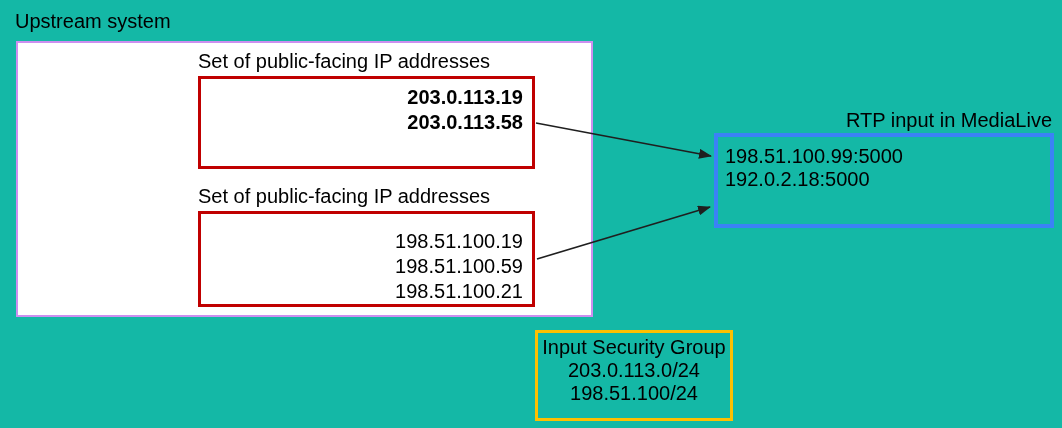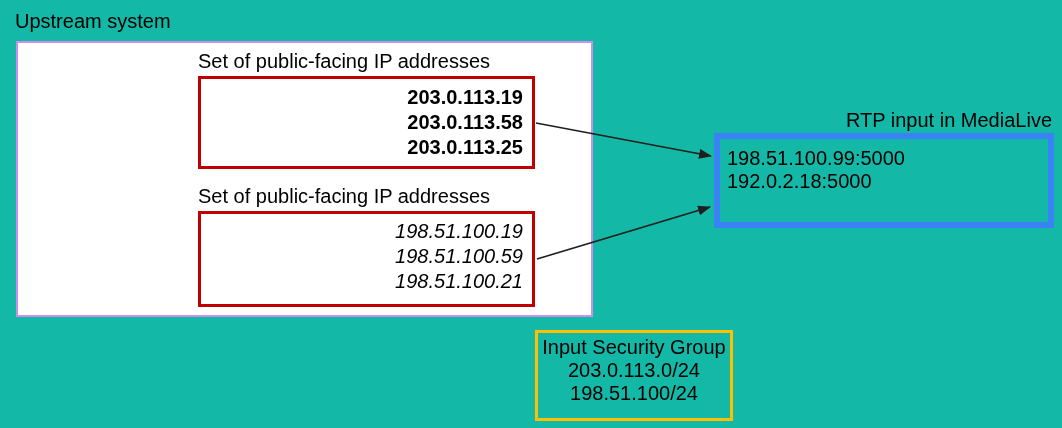--- a/index.html
+++ b/index.html
@@ -25,29 +25,29 @@
   .ipset-box-1{
     position:absolute;left:198px;top:76px;width:337px;height:93px;
     border:3px solid #c00000;box-sizing:border-box;
     text-align:right;padding:6px 9px 0 0;
     font-size:20px;line-height:25px;font-weight:bold;
   }
   .ipset-label-2{left:198px;top:184px;}
   .ipset-box-2{
     position:absolute;left:198px;top:211px;width:337px;height:96px;
     border:3px solid #c00000;box-sizing:border-box;
-    text-align:right;padding:5px 9px 0 0;
-    font-size:20px;line-height:25px;font-style:italic;
+    text-align:right;padding:15px 9px 0 0;
+    font-size:20px;line-height:25px;
   }
 
   
   .medialive-title{left:715px;top:108px;width:337px;text-align:right;}
   .medialive-box{
     position:absolute;left:714px;top:133px;width:340px;height:95px;
-    border:6px solid #3b82f6;box-sizing:border-box;
+    border:4px solid #3b82f6;box-sizing:border-box;
     padding:8px 0 0 7px;font-size:20px;line-height:23px;
   }
   .medialive-box .endpoint-2{}
 
   
   .sg-box{
     position:absolute;left:535px;top:330px;width:198px;height:91px;
     border:3px solid #ffc000;box-sizing:border-box;
     text-align:center;padding-top:3px;
     font-size:20px;line-height:23px;
@@ -61,21 +61,20 @@
 <div class="canvas">
 
   <div class="txt upstream-title">Upstream system</div>
 
   <div class="upstream-box"></div>
 
   <div class="txt ipset-label-1">Set of public-facing IP addresses</div>
   <div class="ipset-box-1">
     <div>203.0.113.19</div>
     <div>203.0.113.58</div>
-    <div>203.0.113.25</div>
   </div>
 
   <div class="txt ipset-label-2">Set of public-facing IP addresses</div>
   <div class="ipset-box-2">
     <div>198.51.100.19</div>
     <div>198.51.100.59</div>
     <div>198.51.100.21</div>
   </div>
 
   <div class="txt medialive-title">RTP input in MediaLive</div>

